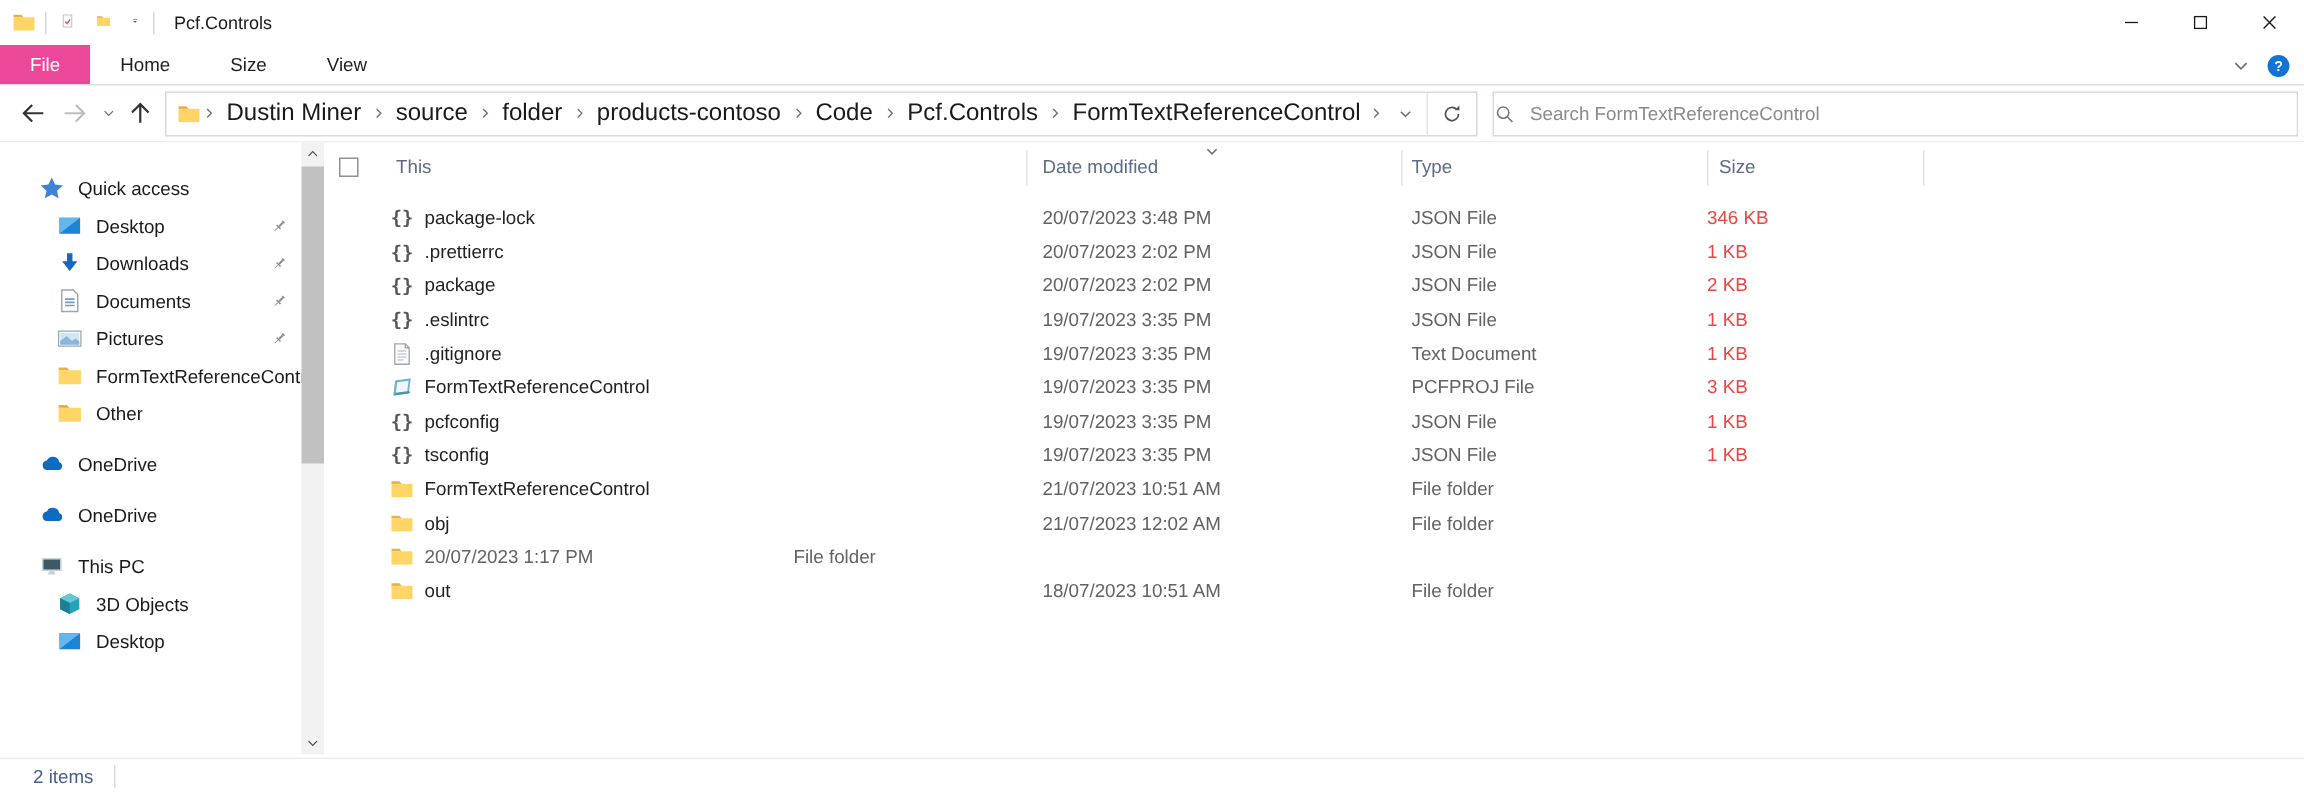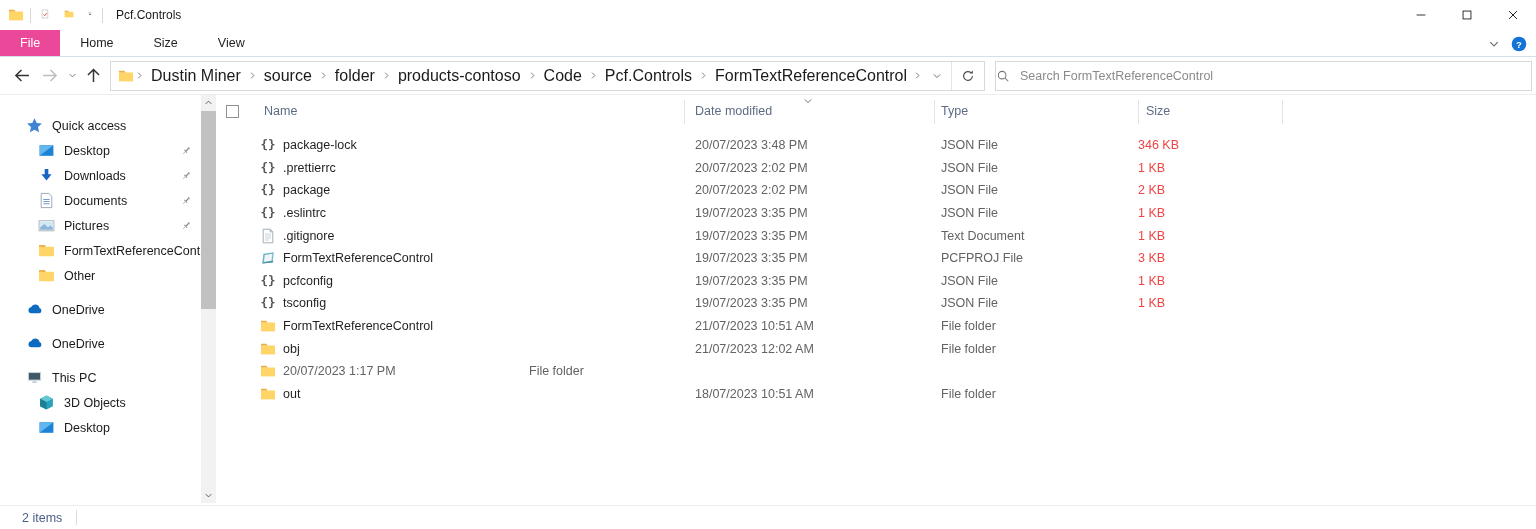--- a/index.html
+++ b/index.html
@@ -433,21 +433,21 @@
           <svg viewBox="0 0 16 16" width="9" height="9">
             <path d="M3 5.5l5 5 5-5" fill="none" stroke="#505050" stroke-width="1.6"></path>
           </svg>
         </span>
     </div>
   </div>
 
   <div class="filepane">
     <div class="fl-header">
       <span class="h-check"></span>
-      <span class="hlabel h-name">Name</span>
+      <span class="hlabel h-name">This</span>
       <span class="hlabel h-date">Date modified</span>
       <span class="hlabel h-type">Type</span>
       <span class="hlabel h-size">Size</span>
       <span class="h-sort icon i10">
           <svg viewBox="0 0 16 16">
             <path d="M3 5.5l5 5 5-5" fill="none" stroke="#6f6f6f" stroke-width="1.6"></path>
           </svg>
         </span>
       <span class="hdiv hd1"></span>
       <span class="hdiv hd2"></span>

